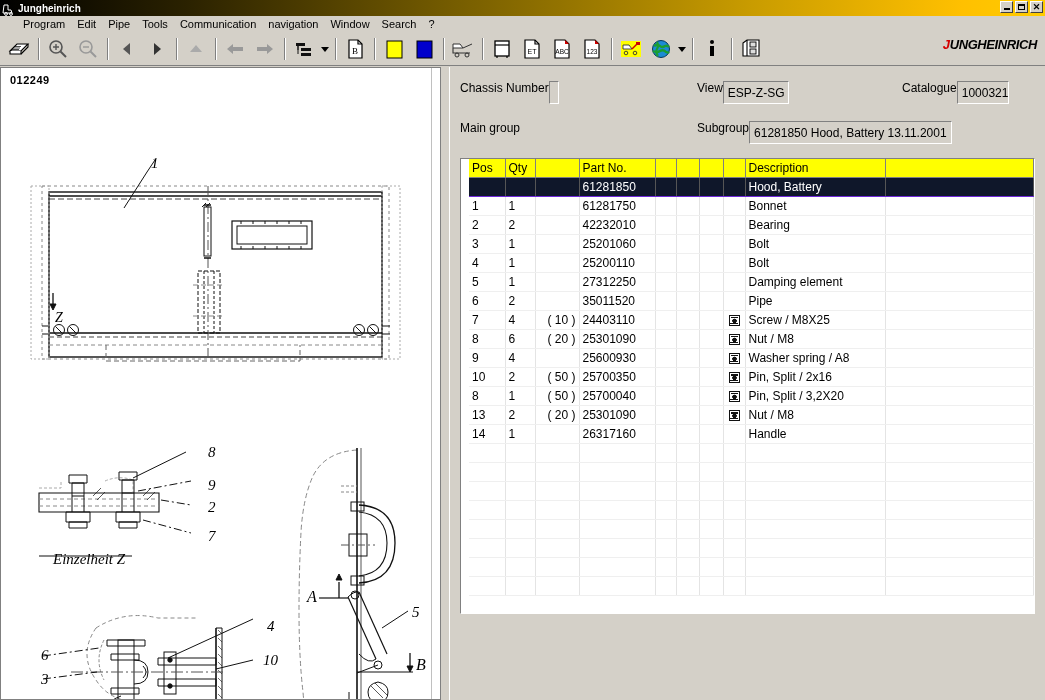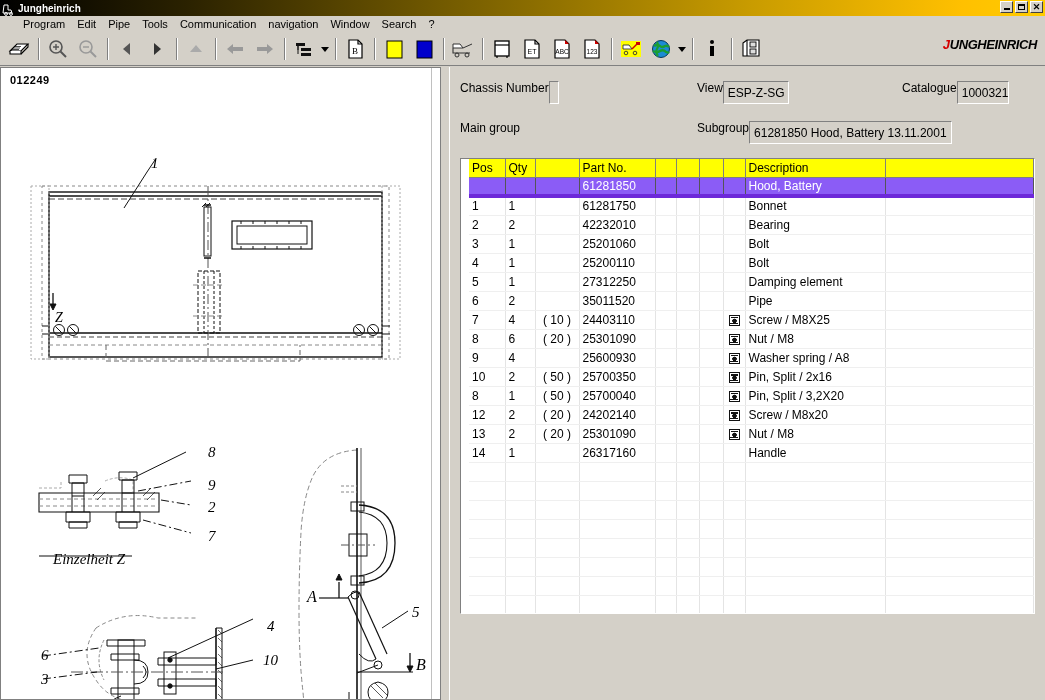--- a/index.html
+++ b/index.html
@@ -181,28 +181,28 @@
     padding: 0 3px;
     border-right: 1px solid #e4e4e4;
     border-bottom: 1px solid #efefef;
     white-space: nowrap;
     overflow: hidden;
     color: #000;
     vertical-align: middle;
   }
   tr.hdr-row th:first-child { border-left: none; }
   tr.sel-row td {
-    background: #8b5cf6;
+    background: #0f172a;
     color: #ffffff;
     border-right: 1px solid #555;
-    border-bottom: 4px solid #6d28d9;
+    border-bottom: 1px solid #6d28d9;
   }
   td.c-pos { text-align: left; }
   td.c-qty { text-align: left; }
-  td.c-qty2 { text-align: center; margin-left: 36px; }
+  td.c-qty2 { text-align: right; margin-left: 36px; }
   td.c-part { text-align: left; }
   td.c-icon { text-align: center; padding: 0; }
   .pkg-icon {
     display: inline-block;
     width: 11px; height: 11px;
     border: 1.5px solid #111;
     background: #ffffff;
     position: relative;
     vertical-align: middle;
   }
@@ -821,32 +821,20 @@
                 <td class="c-qty2">( 50 )</td>
                 <td class="c-part">25700040</td>
                 <td class=""></td>
                 <td class=""></td>
                 <td class=""></td>
                 <td class="c-icon"><span class="pkg-icon"></span></td>
                 <td class="">Pin, Split / 3,2X20</td>
                 <td class=""></td>
               </tr>
               <tr>
-                <td class="c-pos">12</td>
-                <td class="c-qty">2</td>
-                <td class="c-qty2">( 20 )</td>
-                <td class="c-part">24202140</td>
-                <td class=""></td>
-                <td class=""></td>
-                <td class=""></td>
-                <td class="c-icon"><span class="pkg-icon"></span></td>
-                <td class="">Screw / M8x20</td>
-                <td class=""></td>
-              </tr>
-              <tr>
                 <td class="c-pos">13</td>
                 <td class="c-qty">2</td>
                 <td class="c-qty2">( 20 )</td>
                 <td class="c-part">25301090</td>
                 <td class=""></td>
                 <td class=""></td>
                 <td class=""></td>
                 <td class="c-icon"><span class="pkg-icon"></span></td>
                 <td class="">Nut / M8</td>
                 <td class=""></td>

